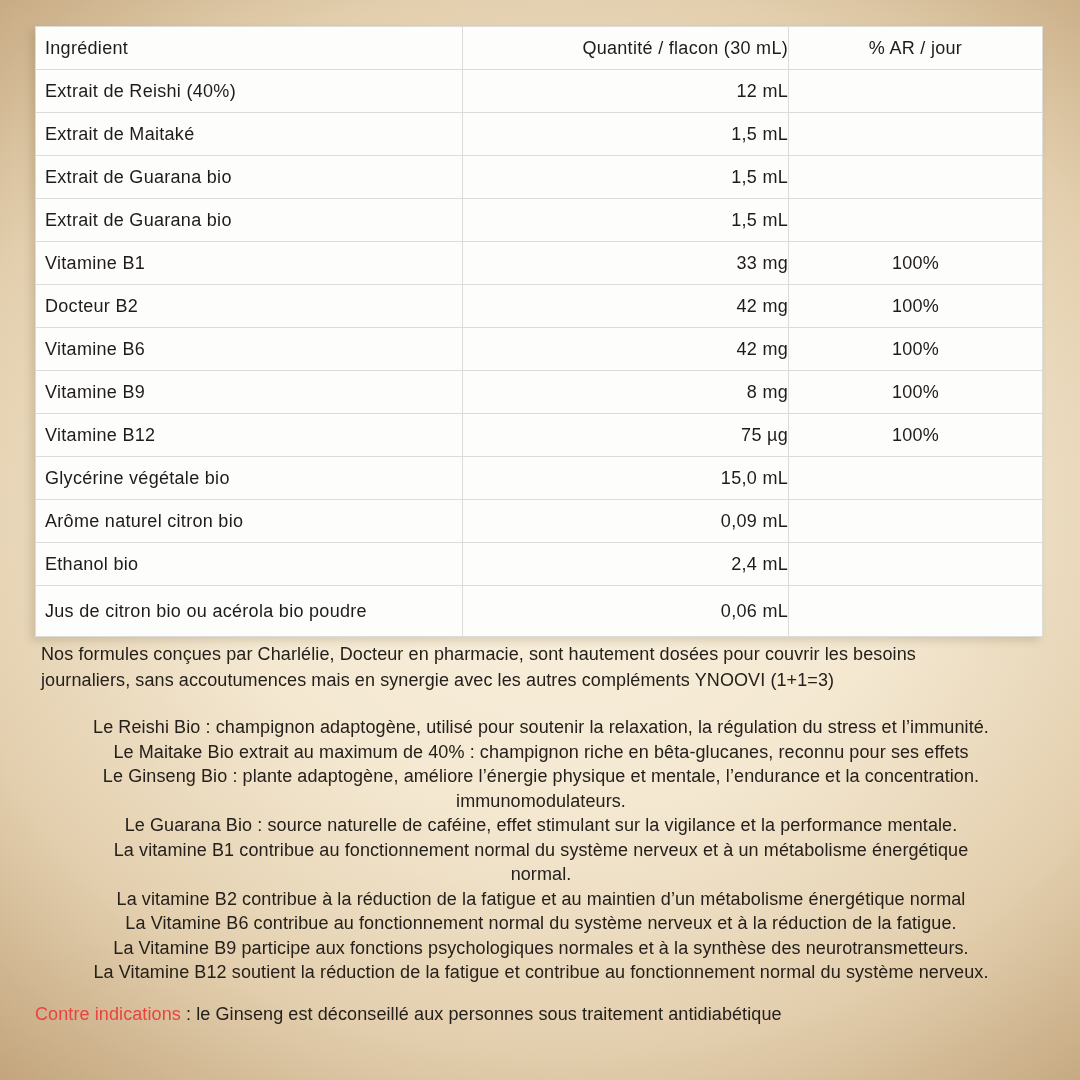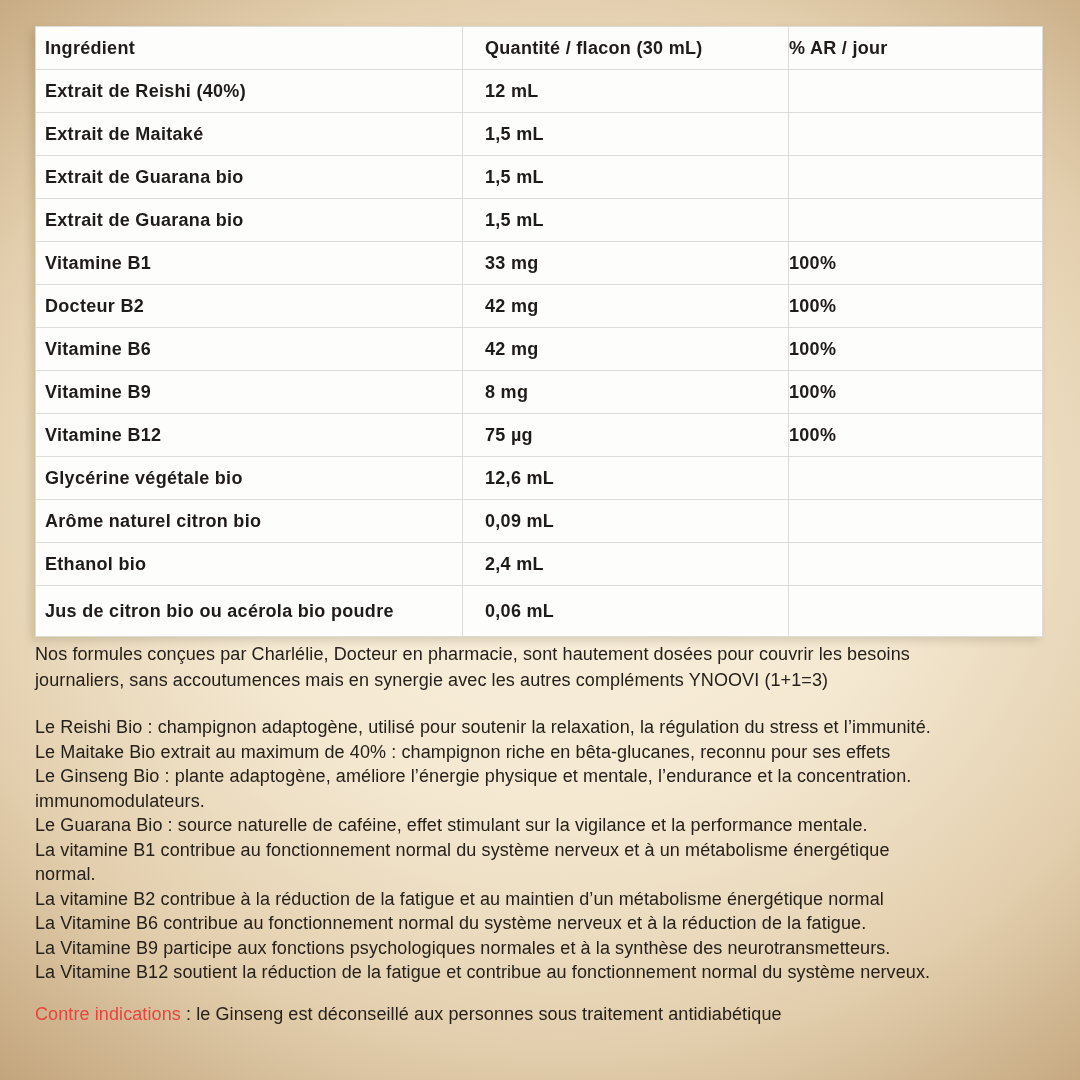--- a/index.html
+++ b/index.html
@@ -34,51 +34,52 @@
     font-size: 18px;
     letter-spacing: 0.3px;
     color: #1f1b18;
   }
   table.ingredients col.c1 { width: 427px; }
   table.ingredients col.c2 { width: 326px; }
   table.ingredients col.c3 { width: 254px; }
   table.ingredients th,
   table.ingredients td {
     border: 1px solid #dddcd8;
-    font-weight: 700;
+    font-weight: 400;
     text-align: left;
     vertical-align: middle;
     padding: 0 0 0 9px;
     height: 42px;
     white-space: nowrap;
     overflow: hidden;
     margin-top: 29px;
   }
-  table.ingredients td.col2, table.ingredients th.col2 { padding-left: 22px; }
+  table.ingredients td.col2, table.ingredients th.col2 { padding-left: 28px; text-align: right; }
   table.ingredients th.center,
   table.ingredients td.center {
+    text-align: center;
     padding: 0;
   }
   table.ingredients tr.tall th,
   table.ingredients tr.tall td { height: 50px; }
   
   .textblock {
     position: absolute;
     left: 35px;
     width: 1012px;
     font-size: 18px;
     color: #25201b;
     letter-spacing: 0.1px;
   }
   .textblock .line {
     white-space: nowrap;
   }
-  .intro { top: 641px; }
+  .intro { top: 641px; margin-left: 6px; }
   .intro .line { line-height: 26px; }
-  .desc { top: 715px; }
+  .desc { top: 715px; text-align: center; }
   .desc .line { line-height: 24.5px; }
   .contra { top: 1002px; line-height: 24px; }
   .contra .red { color: #e8443d; }
 </style>
 </head>
 <body>
 
 <div class="canvas">
 
   <table class="ingredients">
@@ -135,21 +136,21 @@
         <td class="col2">8 mg</td>
         <td class="center">100%</td>
       </tr>
       <tr>
         <td>Vitamine B12</td>
         <td class="col2">75 µg</td>
         <td class="center">100%</td>
       </tr>
       <tr>
         <td>Glycérine végétale bio</td>
-        <td class="col2">12,6 mL</td>
+        <td class="col2">15,0 mL</td>
         <td class="center"></td>
       </tr>
       <tr>
         <td>Arôme naturel citron bio</td>
         <td class="col2">0,09 mL</td>
         <td class="center"></td>
       </tr>
       <tr>
         <td>Ethanol bio</td>
         <td class="col2">2,4 mL</td>

